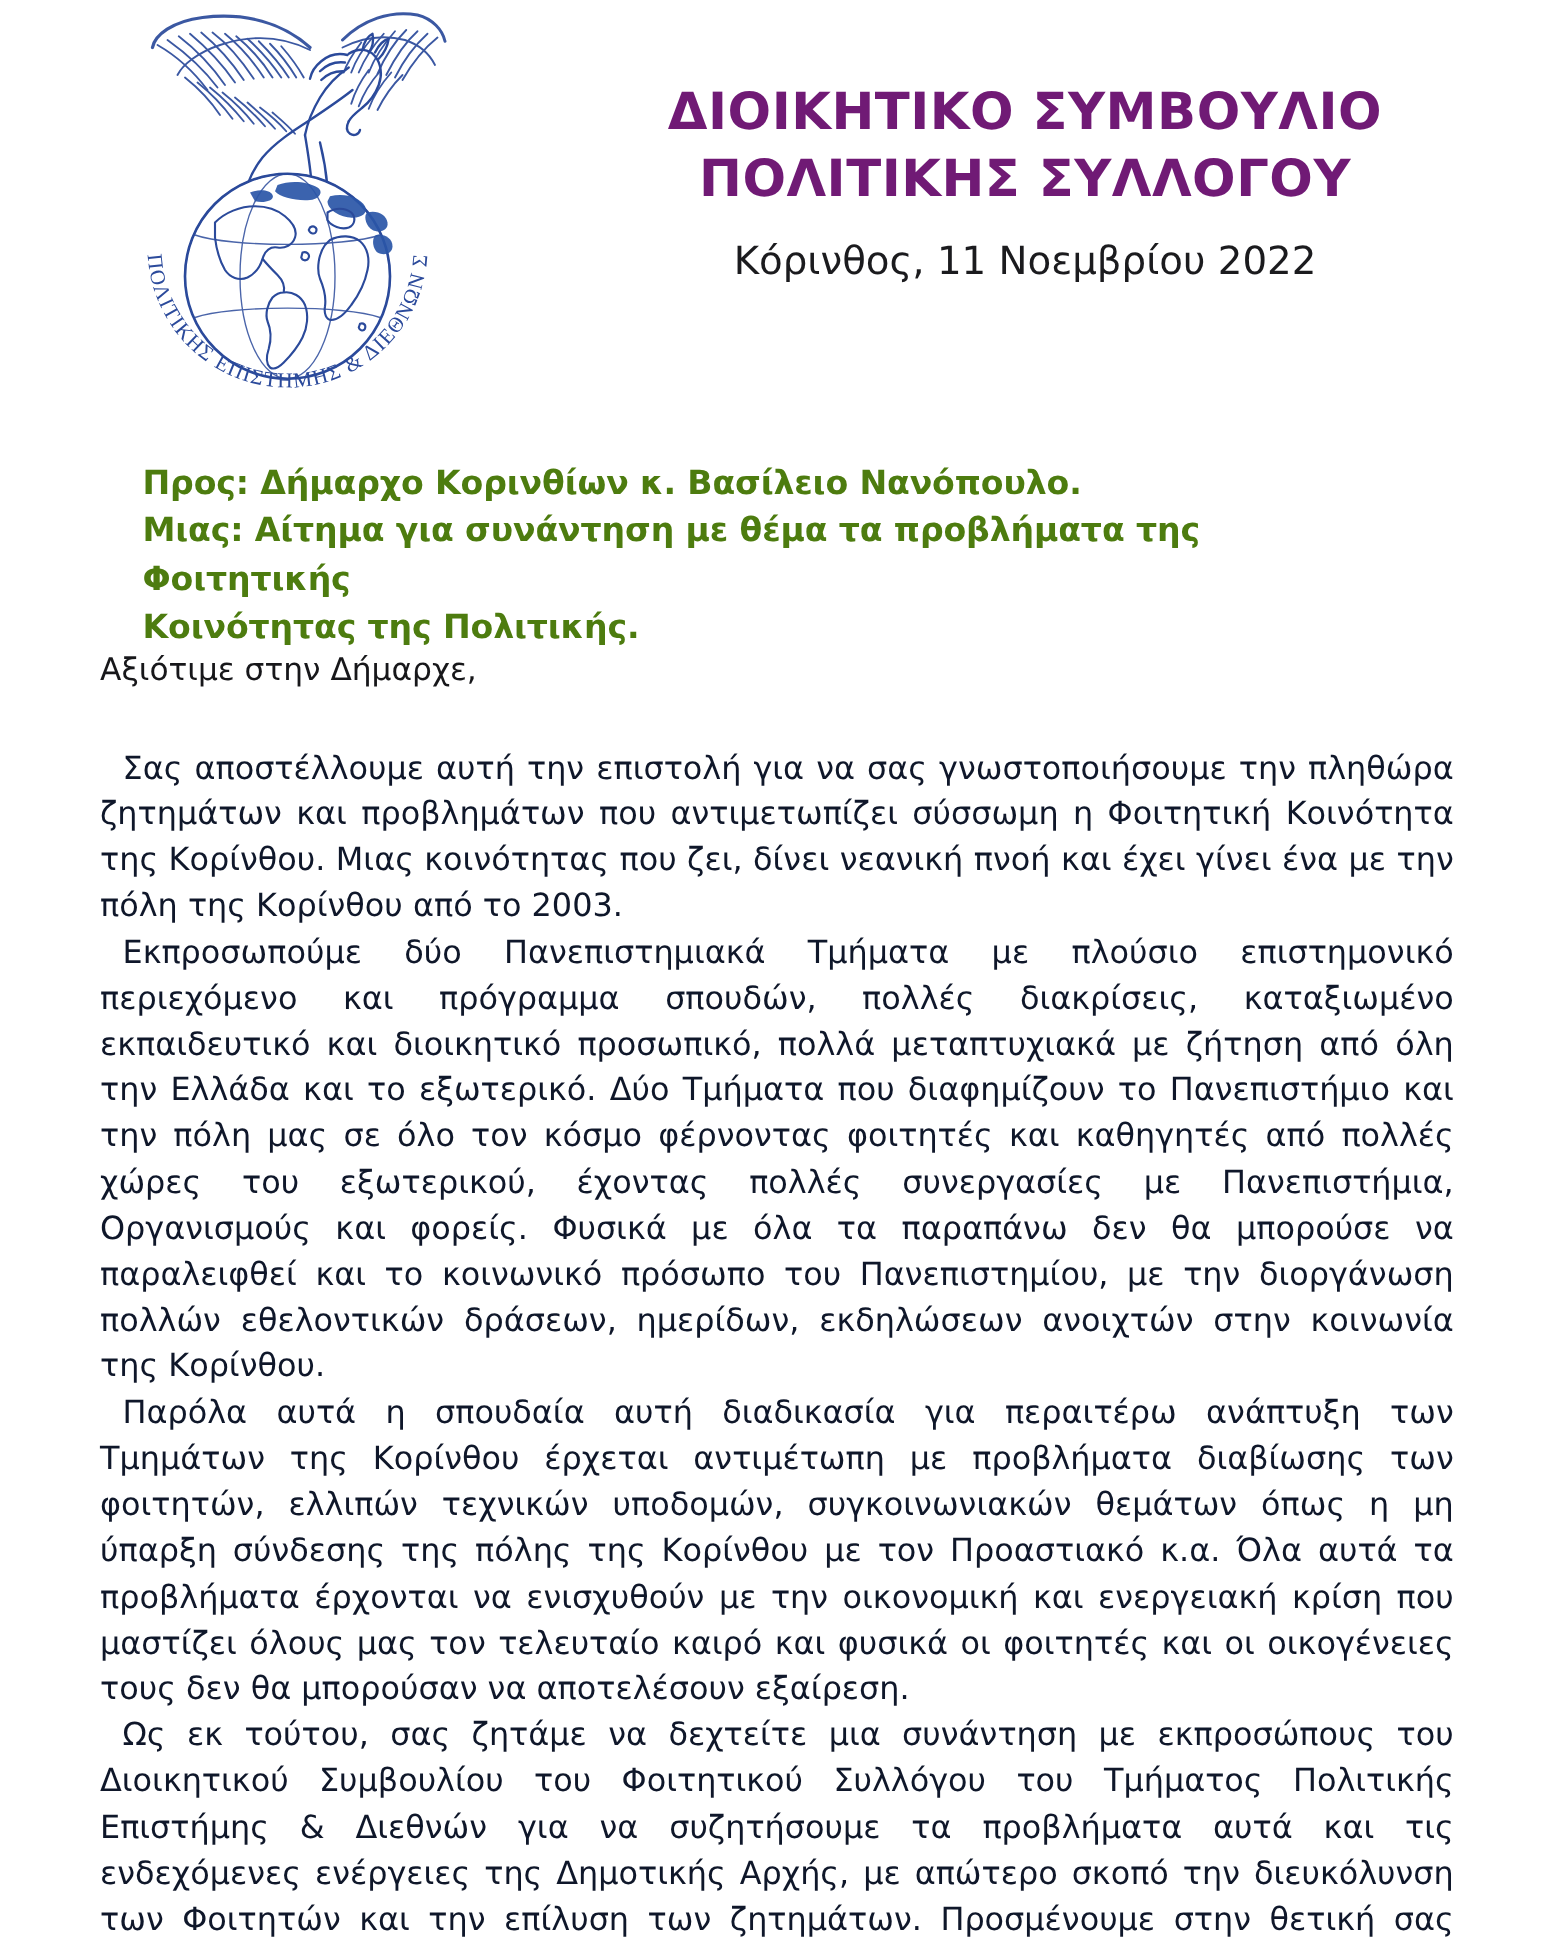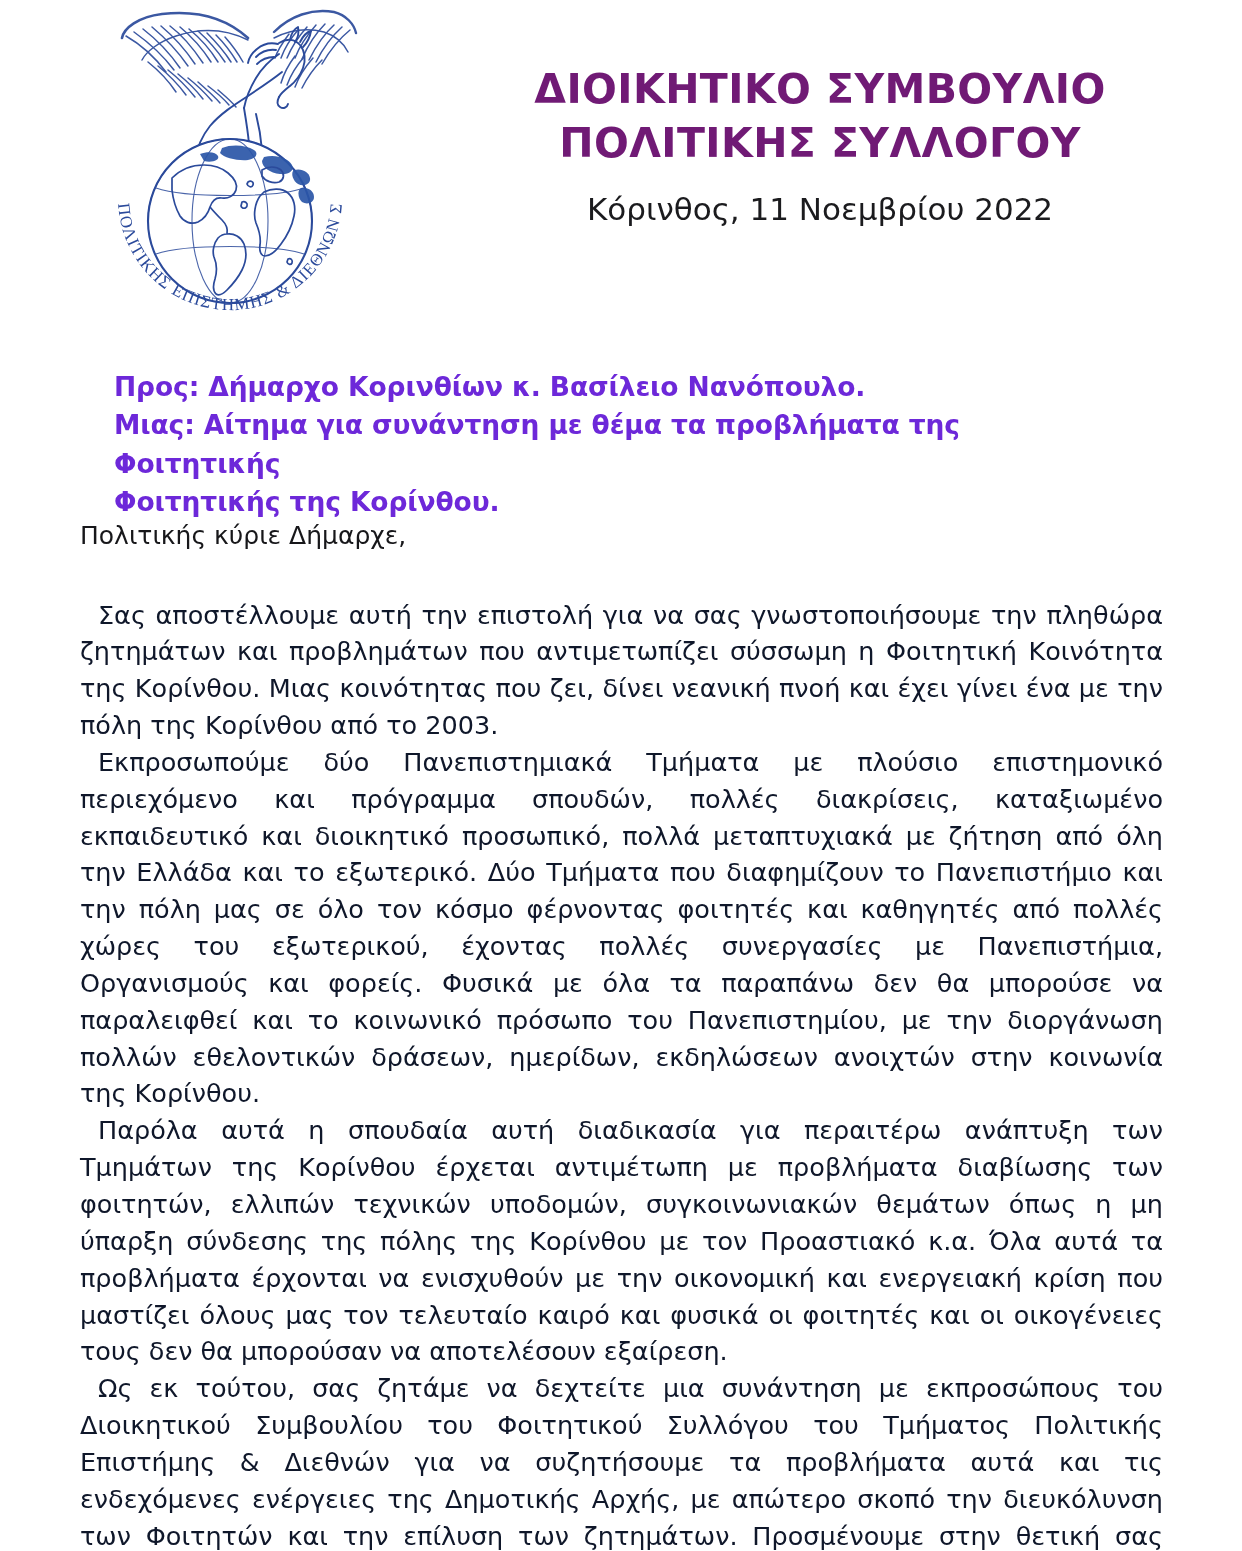--- a/index.html
+++ b/index.html
@@ -74,21 +74,21 @@
 
   
   .addressee {
     position: absolute;
     left: 114px;
     top: 368px;
     width: 1000px;
     font-weight: 700;
     font-size: 26.5px;
     line-height: 1.45;
-    color: #6d28d9;
+    color: #4d7c0f;
     letter-spacing: -0.1px;
   }
   .addressee .ln { display: block; }
 
   
   .body-block {
     position: absolute;
     left: 80px;
     top: 520px;
     width: 1083px;
@@ -282,26 +282,26 @@
     <div class="header-text">
       <div class="org-line">ΔΙΟΙΚΗΤΙΚΟ ΣΥΜΒΟΥΛΙΟ</div>
       <div class="org-line">ΠΟΛΙΤΙΚΗΣ ΣΥΛΛΟΓΟΥ</div>
       <div class="date-line">Κόρινθος, 11 Νοεμβρίου 2022</div>
     </div>
   </div>
 
   <div class="addressee">
     <span class="ln">Προς: Δήμαρχο Κορινθίων κ. Βασίλειο Νανόπουλο.</span>
     <span class="ln">Μιας: Αίτημα για συνάντηση με θέμα τα προβλήματα της Φοιτητικής</span>
-    <span class="ln">Φοιτητικής της Κορίνθου.</span>
+    <span class="ln">Κοινότητας της Πολιτικής.</span>
   </div>
 
   <div class="body-block">
 
-    <div class="salutation">Πολιτικής κύριε Δήμαρχε,</div>
+    <div class="salutation">Αξιότιμε στην Δήμαρχε,</div>
 
     <p class="para">Σας αποστέλλουμε αυτή την επιστολή για να σας γνωστοποιήσουμε την πληθώρα ζητημάτων και προβλημάτων που αντιμετωπίζει σύσσωμη η Φοιτητική Κοινότητα της Κορίνθου. Μιας κοινότητας που ζει, δίνει νεανική πνοή και έχει γίνει ένα με την πόλη της Κορίνθου από το 2003.</p>
     <p class="para">Εκπροσωπούμε δύο Πανεπιστημιακά Τμήματα με πλούσιο επιστημονικό περιεχόμενο και πρόγραμμα σπουδών, πολλές διακρίσεις, καταξιωμένο εκπαιδευτικό και διοικητικό προσωπικό, πολλά μεταπτυχιακά με ζήτηση από όλη την Ελλάδα και το εξωτερικό. Δύο Τμήματα που διαφημίζουν το Πανεπιστήμιο και την πόλη μας σε όλο τον κόσμο φέρνοντας φοιτητές και καθηγητές από πολλές χώρες του εξωτερικού, έχοντας πολλές συνεργασίες με Πανεπιστήμια, Οργανισμούς και φορείς. Φυσικά με όλα τα παραπάνω δεν θα μπορούσε να παραλειφθεί και το κοινωνικό πρόσωπο του Πανεπιστημίου, με την διοργάνωση πολλών εθελοντικών δράσεων, ημερίδων, εκδηλώσεων ανοιχτών στην κοινωνία της Κορίνθου.</p>
     <p class="para">Παρόλα αυτά η σπουδαία αυτή διαδικασία για περαιτέρω ανάπτυξη των Τμημάτων της Κορίνθου έρχεται αντιμέτωπη με προβλήματα διαβίωσης των φοιτητών, ελλιπών τεχνικών υποδομών, συγκοινωνιακών θεμάτων όπως η μη ύπαρξη σύνδεσης της πόλης της Κορίνθου με τον Προαστιακό κ.α. Όλα αυτά τα προβλήματα έρχονται να ενισχυθούν με την οικονομική και ενεργειακή κρίση που μαστίζει όλους μας τον τελευταίο καιρό και φυσικά οι φοιτητές και οι οικογένειες τους δεν θα μπορούσαν να αποτελέσουν εξαίρεση.</p>
     <p class="para">Ως εκ τούτου, σας ζητάμε να δεχτείτε μια συνάντηση με εκπροσώπους του Διοικητικού Συμβουλίου του Φοιτητικού Συλλόγου του Τμήματος Πολιτικής Επιστήμης &amp; Διεθνών για να συζητήσουμε τα προβλήματα αυτά και τις ενδεχόμενες ενέργειες της Δημοτικής Αρχής, με απώτερο σκοπό την διευκόλυνση των Φοιτητών και την επίλυση των ζητημάτων. Προσμένουμε στην θετική σας ανταπόκριση και σας ευχαριστούμε εκ των προτέρων.</p>
 
   </div>
 
 </div>
 

